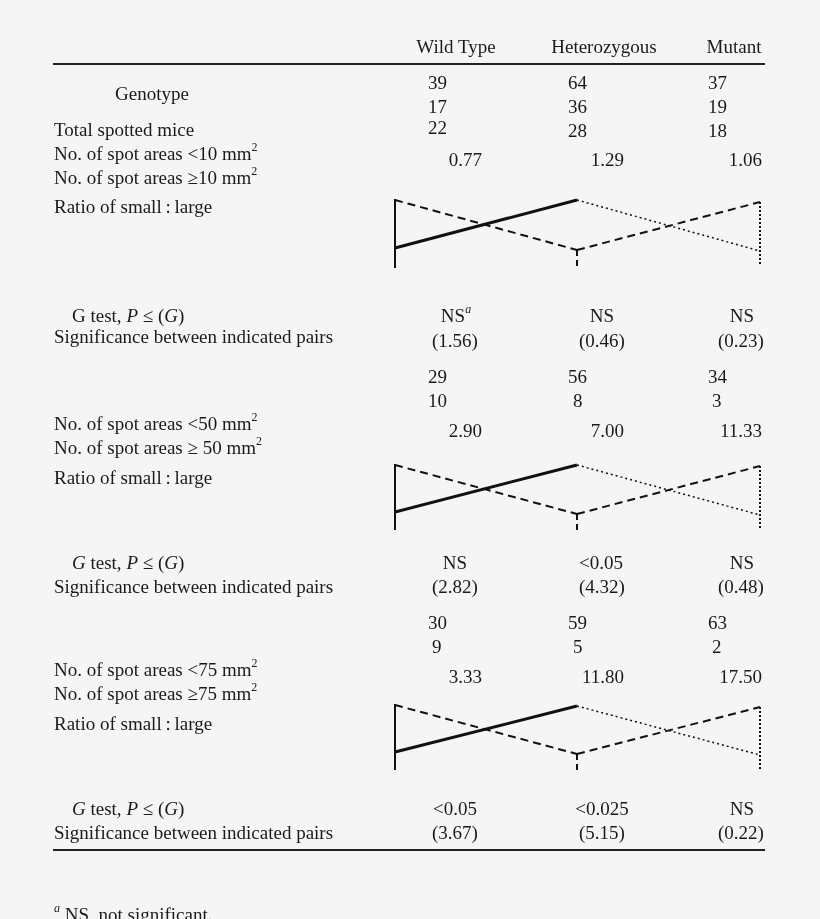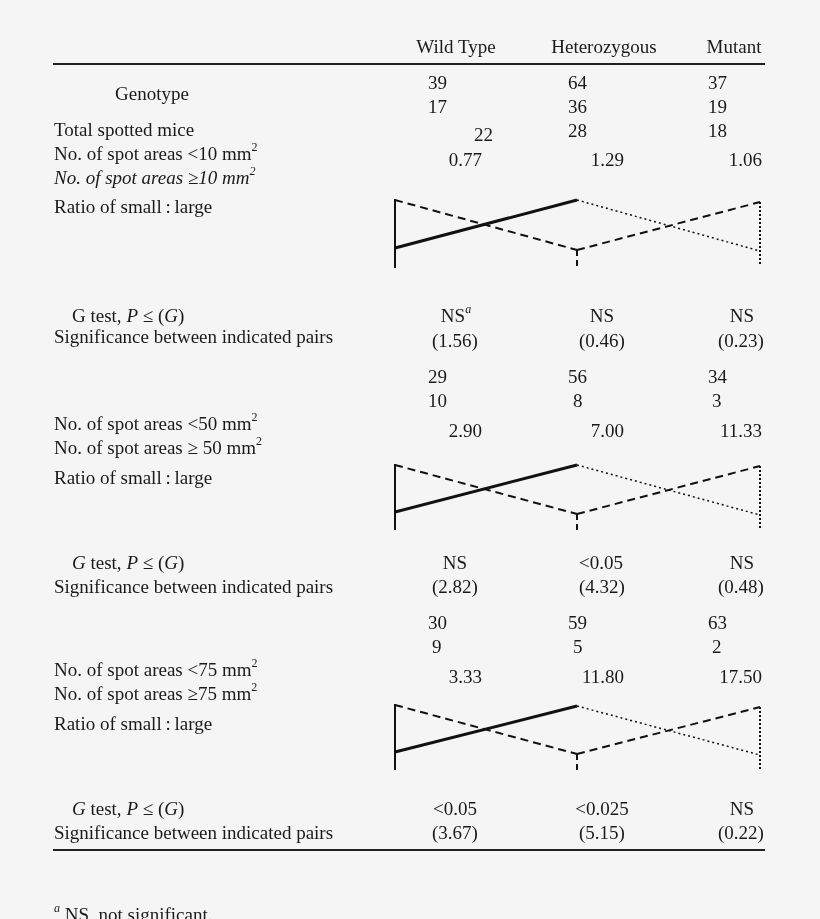--- a/index.html
+++ b/index.html
@@ -34,22 +34,22 @@
 <div class="t lbl" style="top:72px;">Total spotted mice</div>
 <div class="t" style="left:428px; top:72px;">39</div>
 <div class="t" style="left:568px; top:72px;">64</div>
 <div class="t" style="left:708px; top:72px;">37</div>
 
 <div class="t lbl" style="top:96px;"><span>No. of spot areas &lt;10 mm</span><sup>2</sup></div>
 <div class="t" style="left:428px; top:96px;">17</div>
 <div class="t" style="left:568px; top:96px;">36</div>
 <div class="t" style="left:708px; top:96px;">19</div>
 
-<div class="t lbl" style="top:120px;font-style:italic;"><span>No. of spot areas ≥10 mm</span><sup>2</sup></div>
-<div class="t" style="left:428px; top:124px;margin-left:46px;">22</div>
+<div class="t lbl" style="top:120px;"><span>No. of spot areas ≥10 mm</span><sup>2</sup></div>
+<div class="t" style="left:428px; top:117px;">22</div>
 <div class="t" style="left:568px; top:120px;">28</div>
 <div class="t" style="left:708px; top:120px;">18</div>
 
 <div class="t lbl" style="top:149px;">Ratio of small : large</div>
 <div class="t r" style="left:482px; top:149px;">0.77</div>
 <div class="t r" style="left:624px; top:149px;">1.29</div>
 <div class="t r" style="left:762px; top:149px;">1.06</div>
 
 <svg class="diag" style="top:190px;" viewBox="380 190 400 80">
   <line x1="395" y1="199" x2="395" y2="268" stroke="#111" stroke-width="2"></line>

